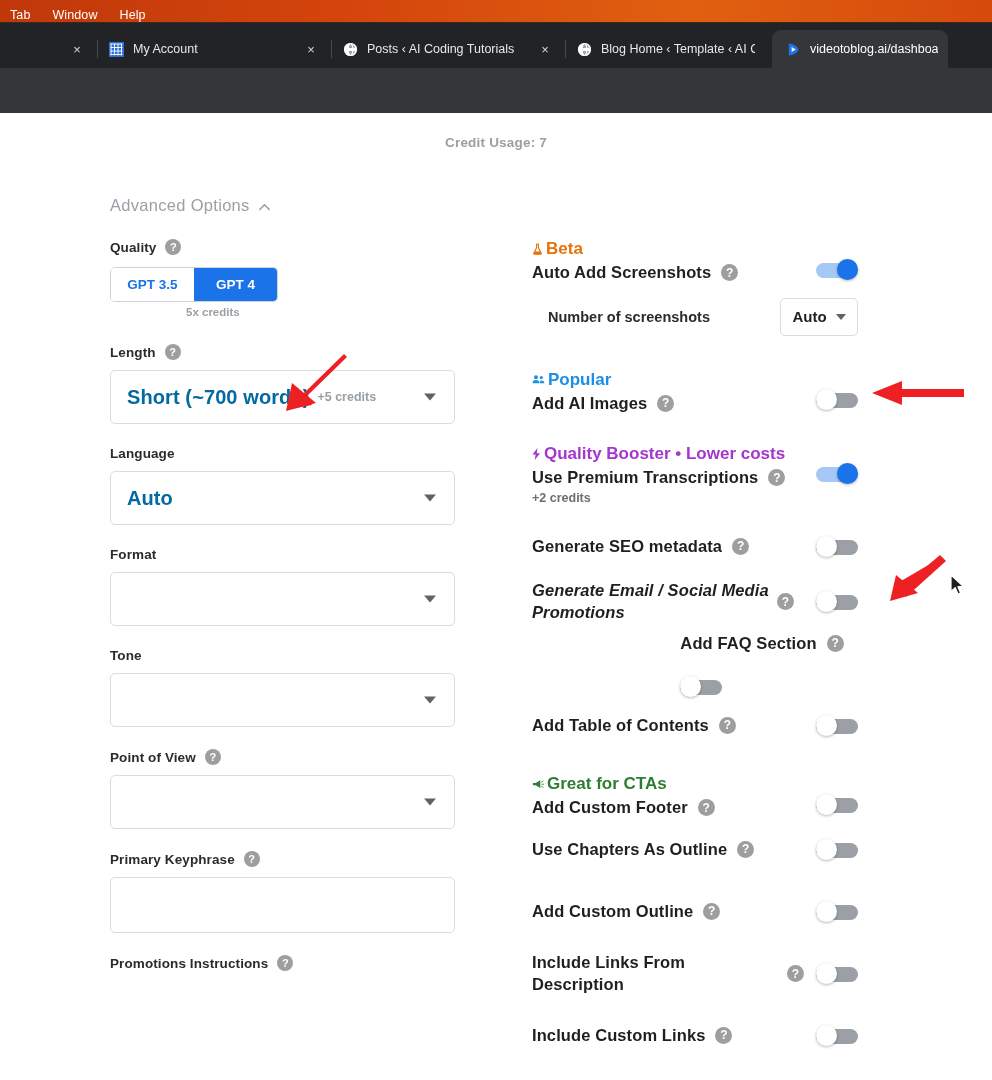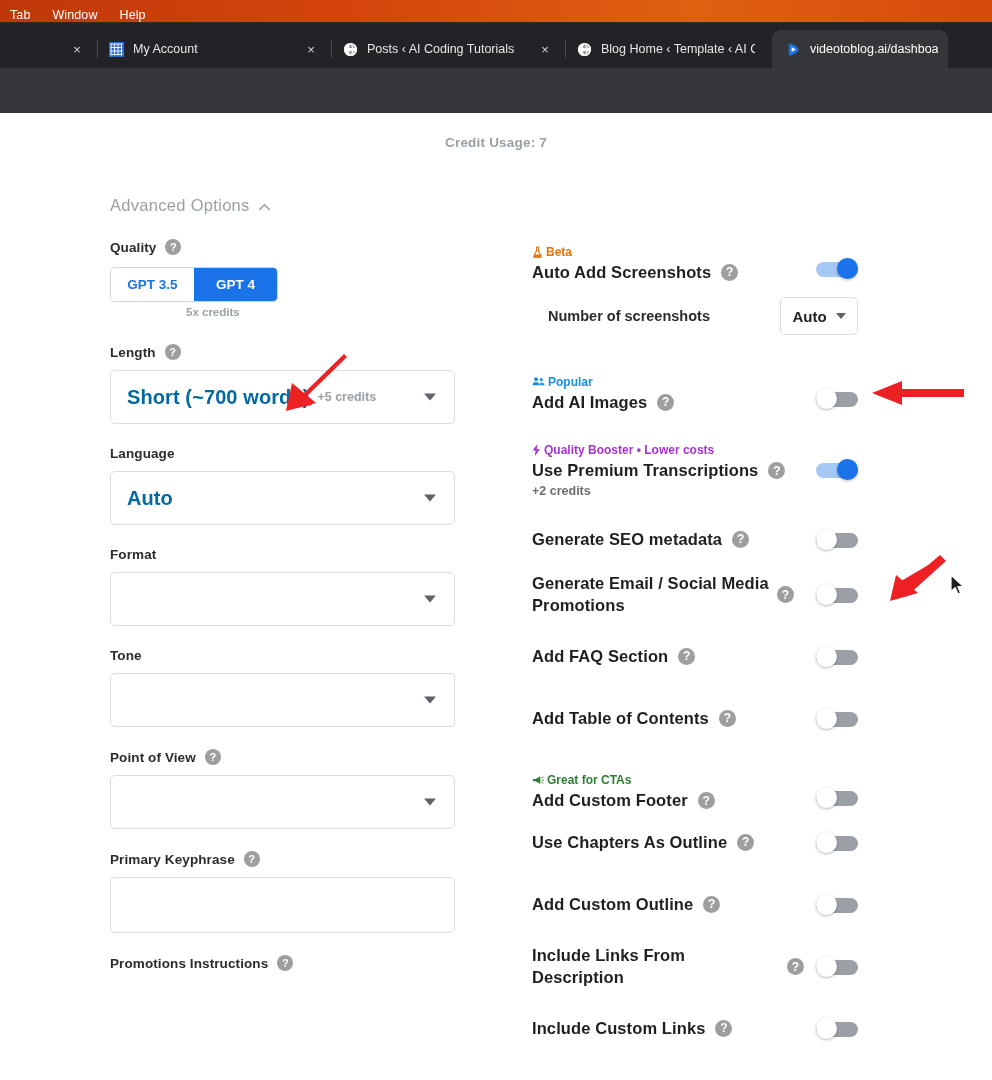--- a/index.html
+++ b/index.html
@@ -168,21 +168,21 @@
   
   .opt-row {
     position: relative;
     min-height: 44px;
     display:flex; align-items:center;
     padding-right: 0;
   }
   .opt-main { flex:1 1 auto; }
   .badge {
     display:flex;align-items:center;gap:3px;
-    font-size:12px;font-weight:700;line-height:1.2;
+    font-size:17px;font-weight:700;line-height:1.2;
     margin-bottom:3px;
   }
   .badge.beta { color:#e8710a; }
   .badge.popular { color:#1a8fe3; }
   .badge.booster { color:#a435cf; }
   .badge.cta { color:#2e7d32; }
   .badge svg { display:block; }
   .opt-title {
     display:flex;align-items:center;gap:10px;
     font-size:16.5px;font-weight:700;color:#1f1f1f;
@@ -505,33 +505,33 @@
             <span class="qmark">?</span>
           </div>
         </div>
         <div class="switch off" style="margin-right:134px;">
           <span class="track"></span>
           <span class="knob"></span>
         </div>
       </div>
 
       <div class="opt-row" style="min-height:62px;">
-        <div class="opt-main" style="max-width:256px;">
+        <div class="opt-main" style="max-width:256px;font-style:italic;">
           <div class="opt-title" style="display:block;">
             <span>Generate Email / Social Media Promotions</span>
           </div>
         </div>
         <span class="qmark" style="width:17px;height:17px;font-size:12px;margin-right:10px;">?</span>
         <div class="switch off" style="margin-right:134px;">
           <span class="track"></span>
           <span class="knob"></span>
         </div>
       </div>
 
-      <div class="opt-row" style="min-height:62px;">
+      <div class="opt-row" style="min-height:62px;flex-direction:column;">
         <div class="opt-main">
           <div class="opt-title">
             <span>Add FAQ Section</span>
             <span class="qmark">?</span>
           </div>
         </div>
         <div class="switch off" style="margin-right:134px;">
           <span class="track"></span>
           <span class="knob"></span>
         </div>

